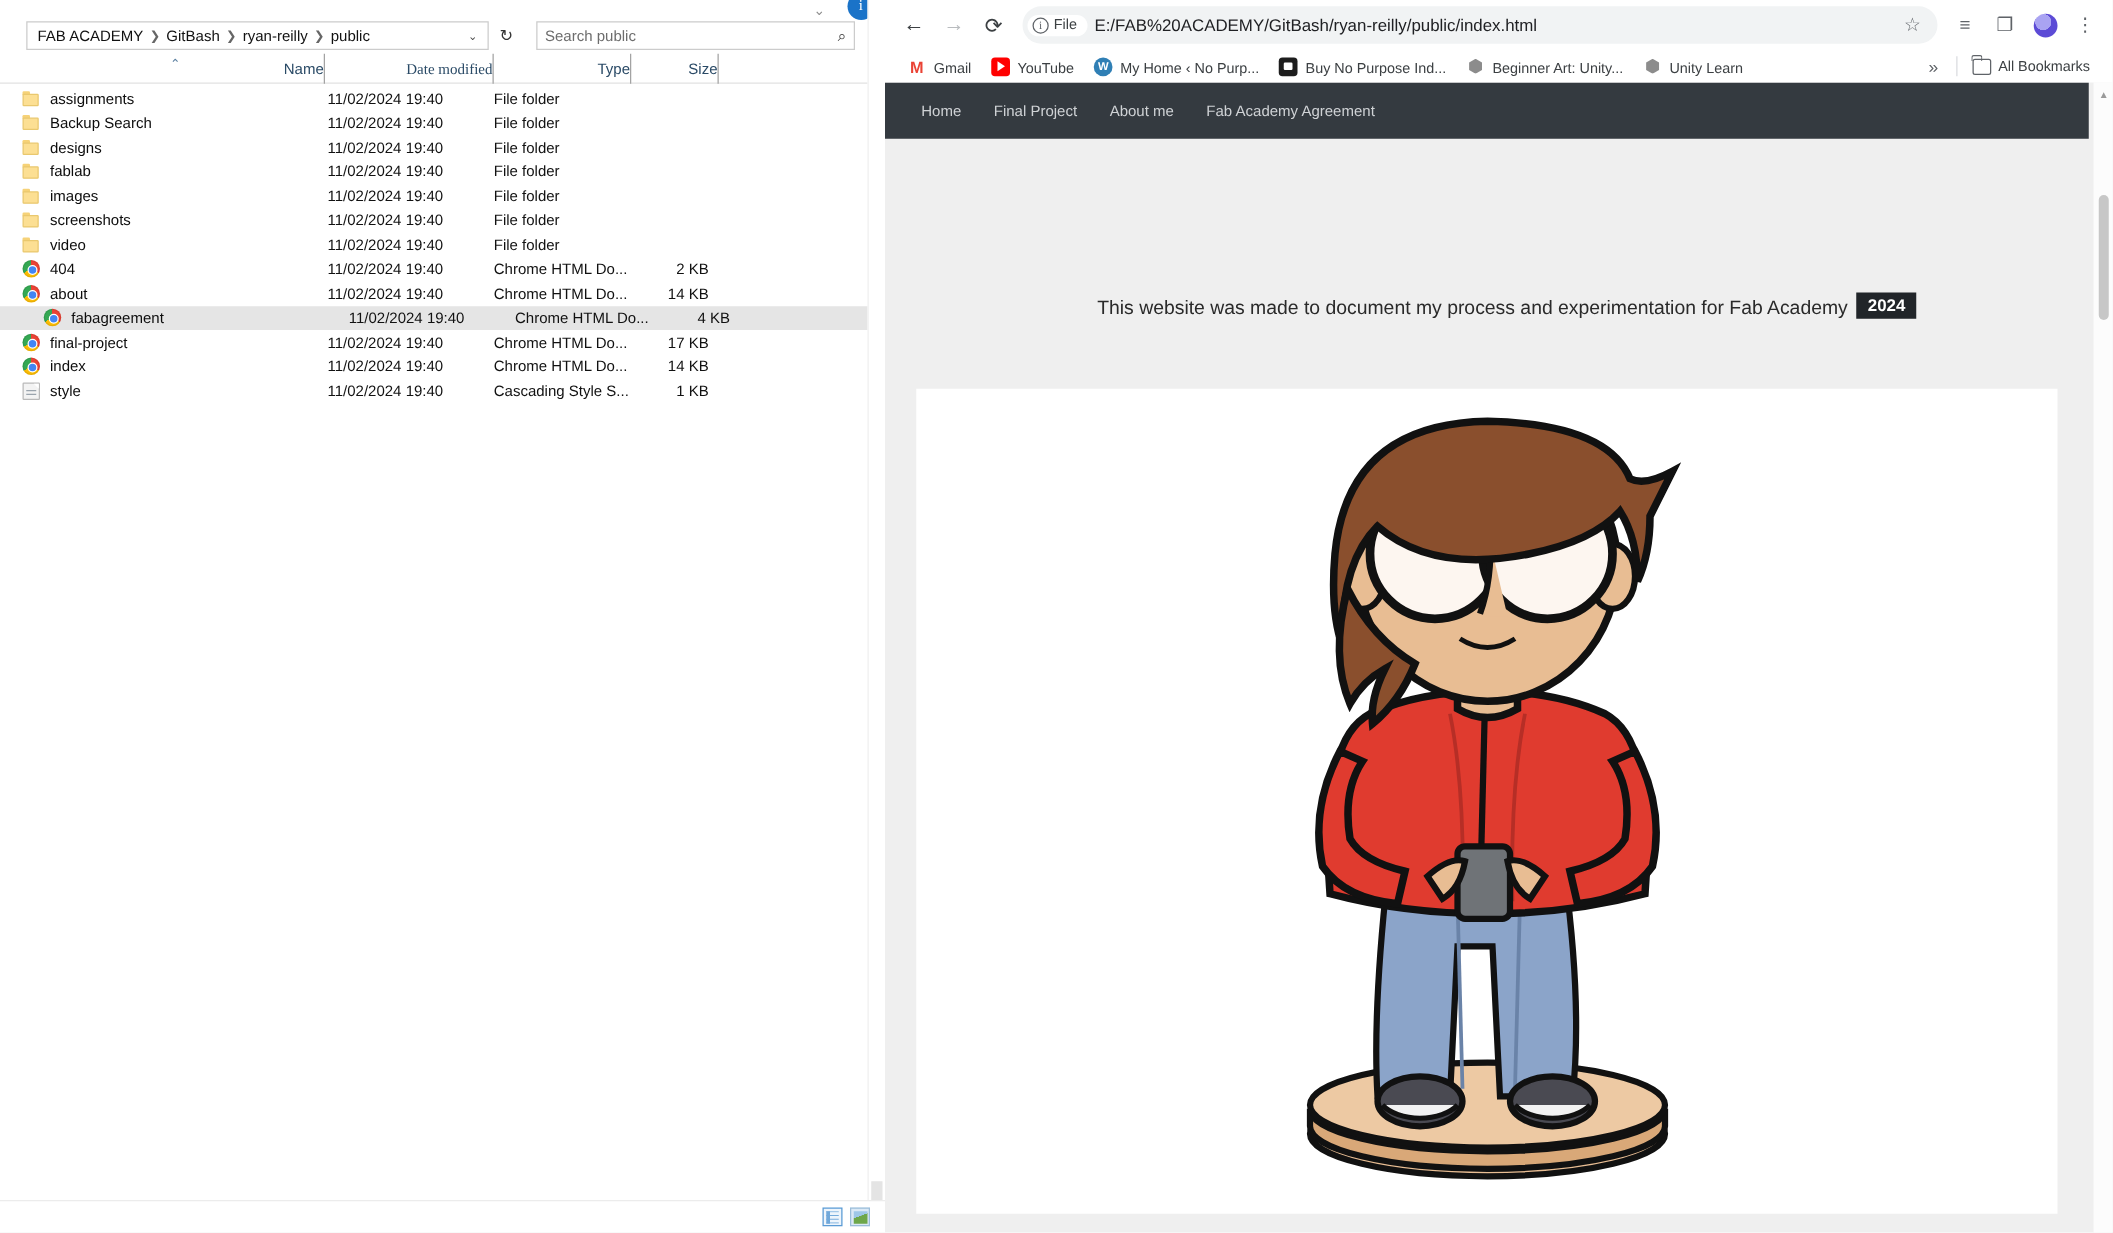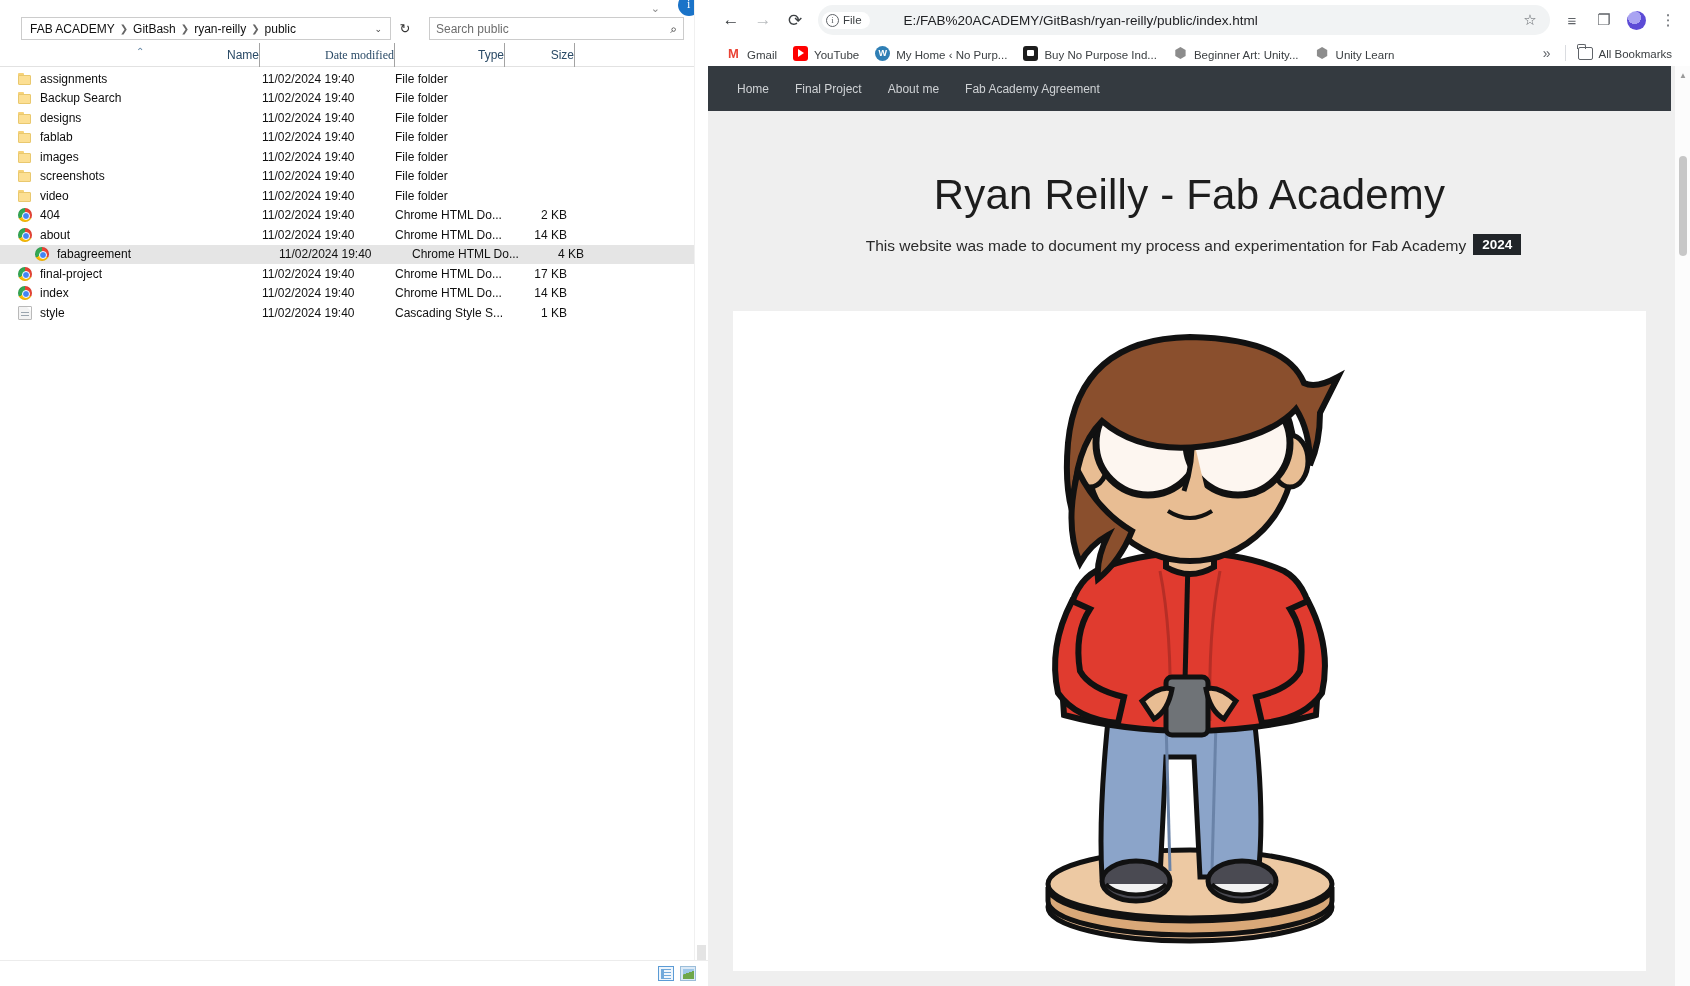--- a/index.html
+++ b/index.html
@@ -133,21 +133,21 @@
   }
   .file-chip {
     display:flex; align-items:center; gap:4px; background:#ffffff; border-radius:14px;
     padding:2px 8px 2px 4px; font-size:11.5px; color:#3c4043; flex:0 0 auto;
   }
   .file-chip .circle-i {
     width:13px; height:13px; border:1.3px solid #5f6368; border-radius:50%;
     font-size:9px; line-height:11px; text-align:center; color:#5f6368;
     font-family:"Liberation Serif", serif;
   }
-  .url-text { font-size:13.5px; color:#202124; white-space:nowrap; overflow:hidden;margin-left:28px; }
+  .url-text { font-size:13.5px; color:#202124; white-space:nowrap; overflow:hidden; }
   .tb-right { display:flex; align-items:center; gap:4px; }
   .tb-ic { width:28px; height:28px; display:flex; align-items:center; justify-content:center;
     color:#5f6368; font-size:15px; }
   .avatar-ic { width:19px; height:19px; border-radius:50%;
     background:radial-gradient(circle at 40% 35%, #a9a3f2 0 38%, #5c4bd6 39% 100%); }
 
   .b-bookmarks {
     height:26px; display:flex; align-items:center; padding:0 10px; gap:0px;
     font-size:11.5px; color:#3c4043; background:#ffffff;
   }
@@ -183,21 +183,21 @@
   .site-nav {
     position:absolute; left:0; top:0; width:963px; height:45px;
     background:#343a40; display:flex; align-items:center; gap:26px; padding-left:29px;
   }
   .site-nav a { color:#cfd2d5; font-size:12px; text-decoration:none; white-space:nowrap;}
   .page-title {
     position:absolute; top:105px; left:0; width:963px; text-align:center;
     font-size:42px; color:#1d1d1d; font-weight:normal; letter-spacing:.2px;
   }
   .page-sub {
-    position:absolute; top:168px; left:4px; width:963px; text-align:center;
+    position:absolute; top:168px; left:16px; width:963px; text-align:center;
     font-size:15.5px; color:#2a2a2a;
   }
   .year-badge {
     display:inline-block; background:#212529; color:#ffffff;
     padding:3px 9px; font-size:13.5px; margin-left:7px; vertical-align:2px;
     font-weight:bold;
   }
 
   .card {
     position:absolute; left:25px; top:245px; width:913px; height:660px;
@@ -460,21 +460,20 @@
     </div>
 
   <div class="page">
     <div class="site-nav" id="site-nav">
         <a href="#">Home</a>
         <a href="#">Final Project</a>
         <a href="#">About me</a>
         <a href="#">Fab Academy Agreement</a>
       </div>
 
-    <div class="page-title">Ryan Reilly - Fab Academy</div>
 
     <div class="page-sub">
       <span>This website was made to document my process and experimentation for Fab Academy</span><span class="year-badge">2024</span>
     </div>
 
     <div class="card">
       <div class="avatar-wrap">
         <svg width="540" height="640" viewBox="0 0 540 640" xmlns="http://www.w3.org/2000/svg">
 
           <ellipse cx="270" cy="586" rx="142" ry="34" fill="#e8bd93" stroke="#111" stroke-width="5"></ellipse>

